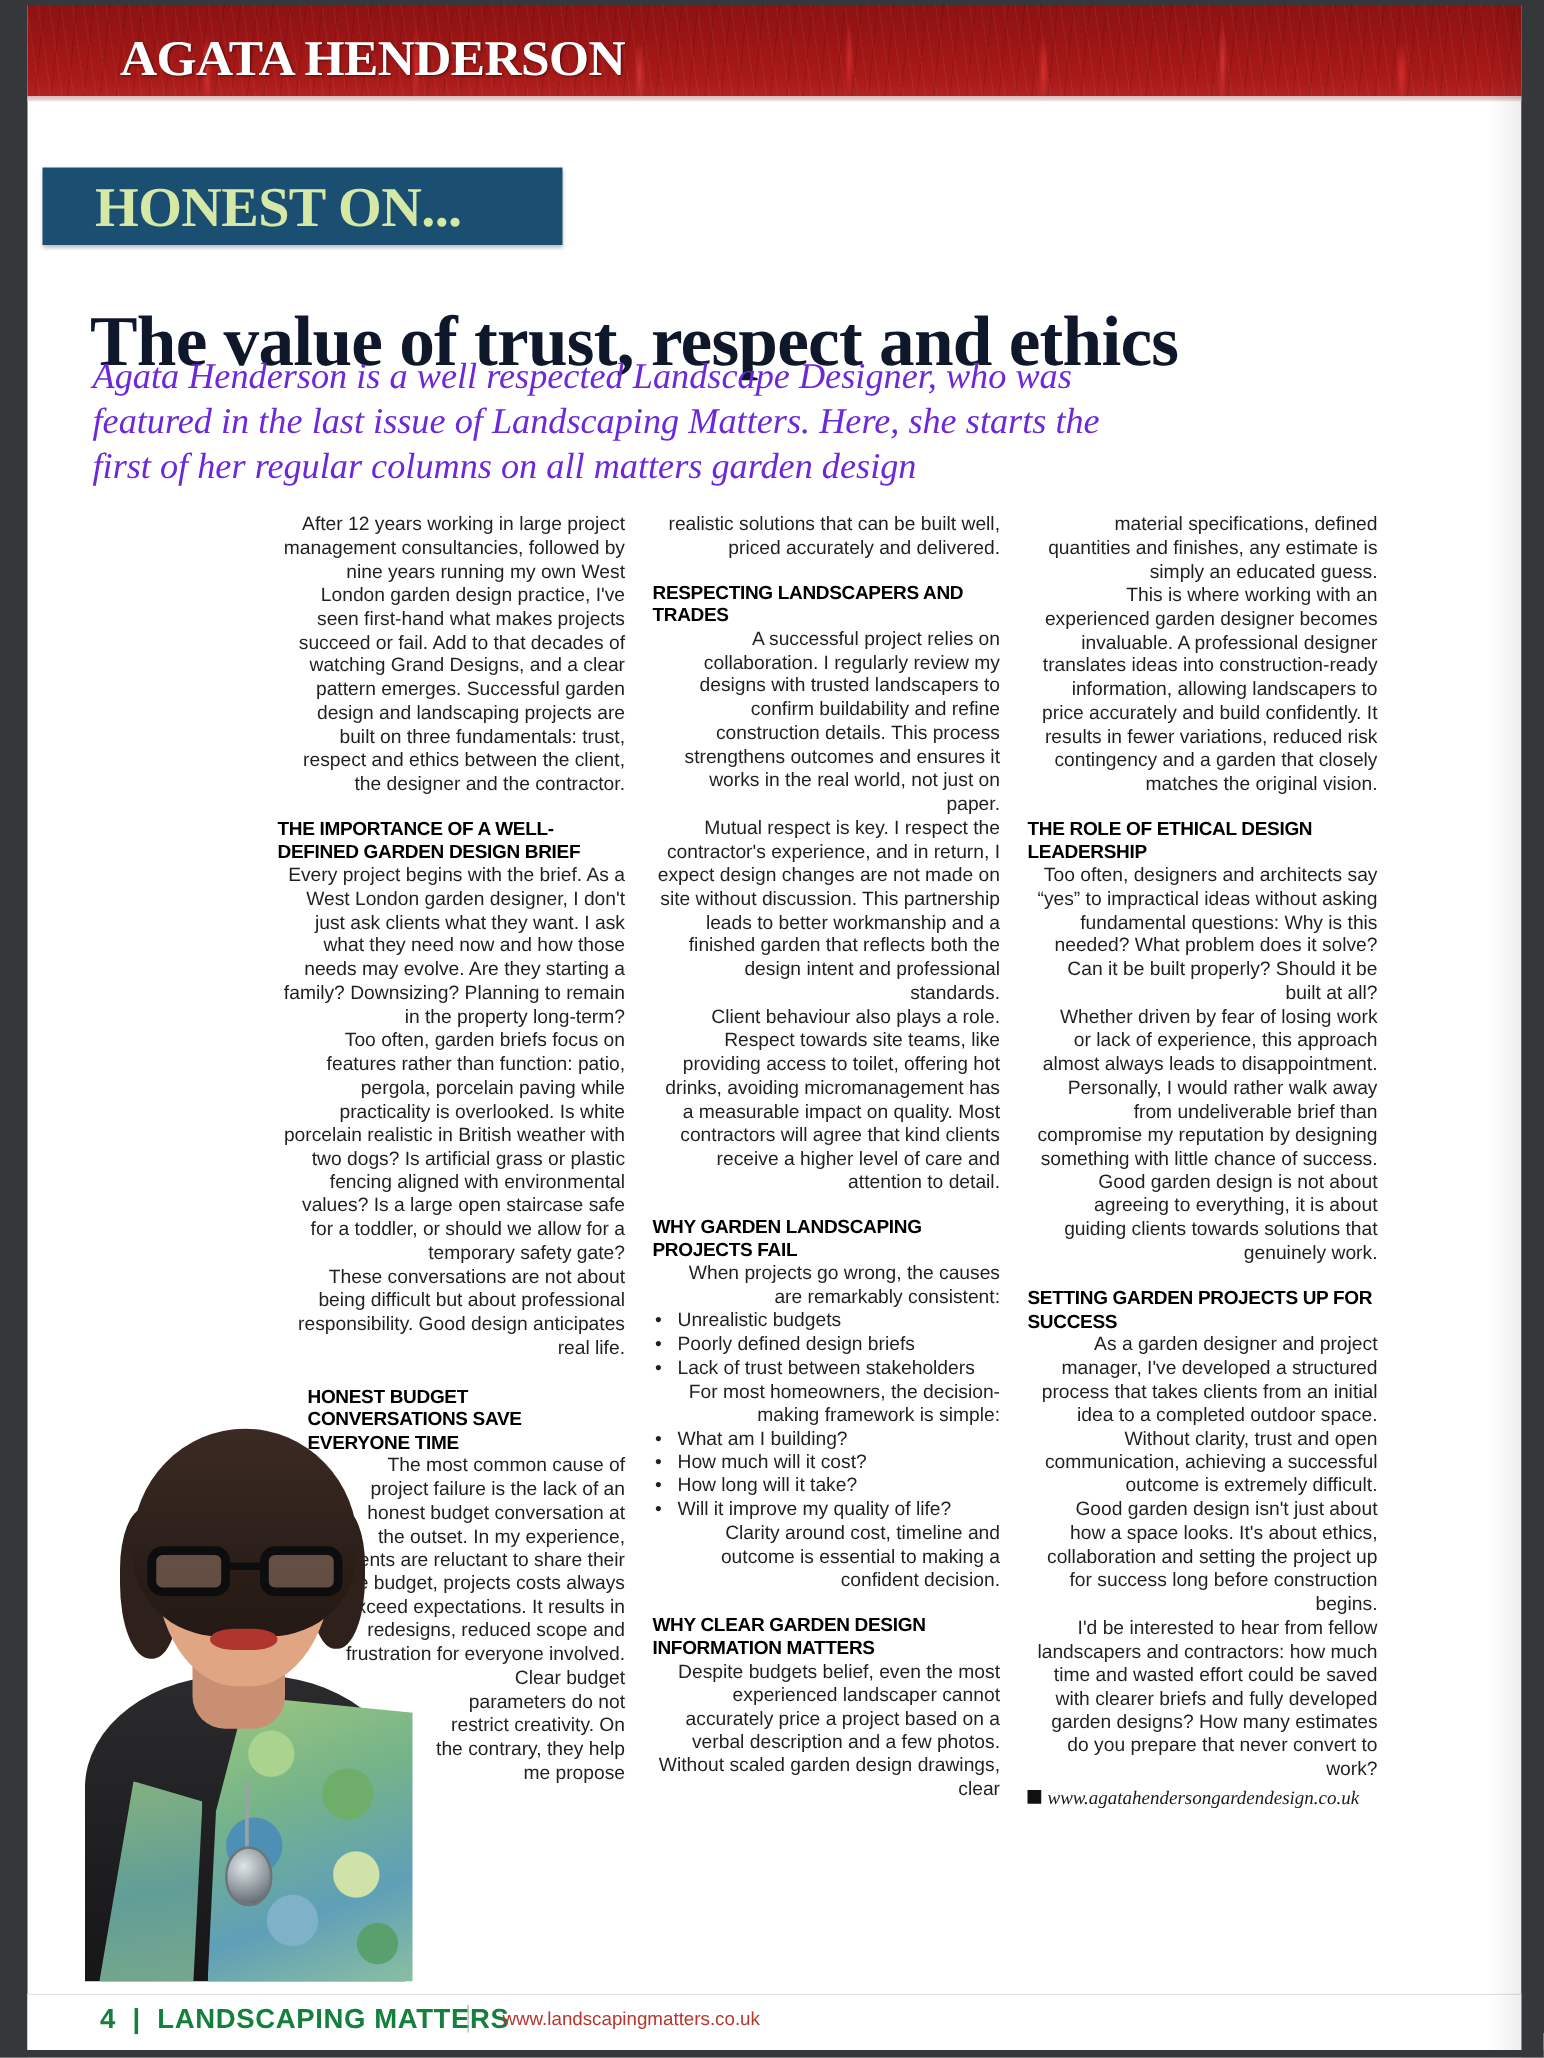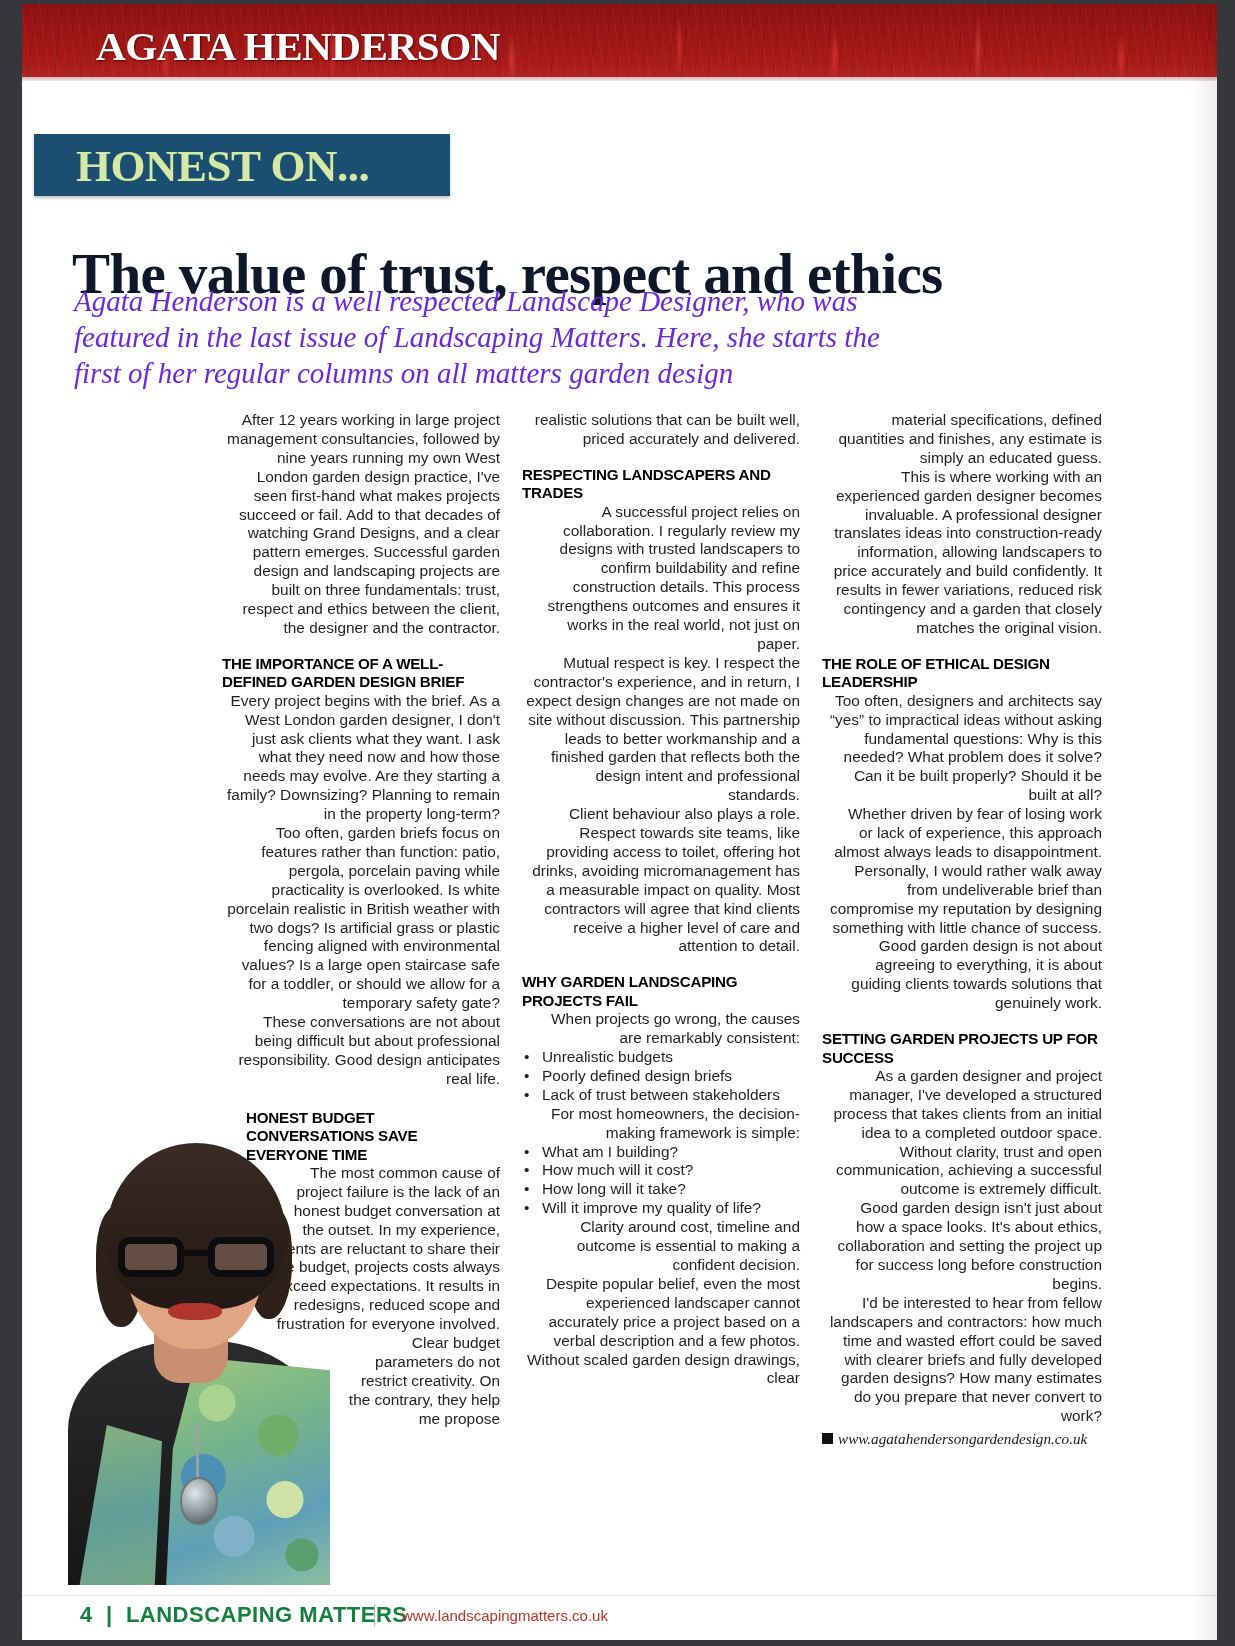--- a/index.html
+++ b/index.html
@@ -433,21 +433,22 @@
         <li>Lack of trust between stakeholders</li>
       </ul>
       <p class="indent">For most homeowners, the decision-making framework is simple:</p>
       <ul>
         <li>What am I building?</li>
         <li>How much will it cost?</li>
         <li>How long will it take?</li>
         <li>Will it improve my quality of life?</li>
       </ul>
       <p class="indent">Clarity around cost, timeline and outcome is essential to making a confident decision.</p>
-      <p>Despite popular belief, even the most experienced landscaper cannot accurately price a project based on a verbal description and a few photos. Without scaled garden design drawings, clear</p>
+      <h3>WHY CLEAR GARDEN DESIGN INFORMATION MATTERS</h3>
+      <p>Despite budgets belief, even the most experienced landscaper cannot accurately price a project based on a verbal description and a few photos. Without scaled garden design drawings, clear</p>
     </div>
 
     <div class="col col3">
       <p>material specifications, defined quantities and finishes, any estimate is simply an educated guess.</p>
       <p class="indent">This is where working with an experienced garden designer becomes invaluable. A professional designer translates ideas into construction-ready information, allowing landscapers to price accurately and build confidently. It results in fewer variations, reduced risk contingency and a garden that closely matches the original vision.</p>
       <h3>THE ROLE OF ETHICAL DESIGN LEADERSHIP</h3>
       <p>Too often, designers and architects say “yes” to impractical ideas without asking fundamental questions: Why is this needed? What problem does it solve? Can it be built properly? Should it be built at all?</p>
       <p class="indent">Whether driven by fear of losing work or lack of experience, this approach almost always leads to disappointment. Personally, I would rather walk away from undeliverable brief than compromise my reputation by designing something with little chance of success.</p>
       <p class="indent">Good garden design is not about agreeing to everything, it is about guiding clients towards solutions that genuinely work.</p>
       <h3>SETTING GARDEN PROJECTS UP FOR SUCCESS</h3>

